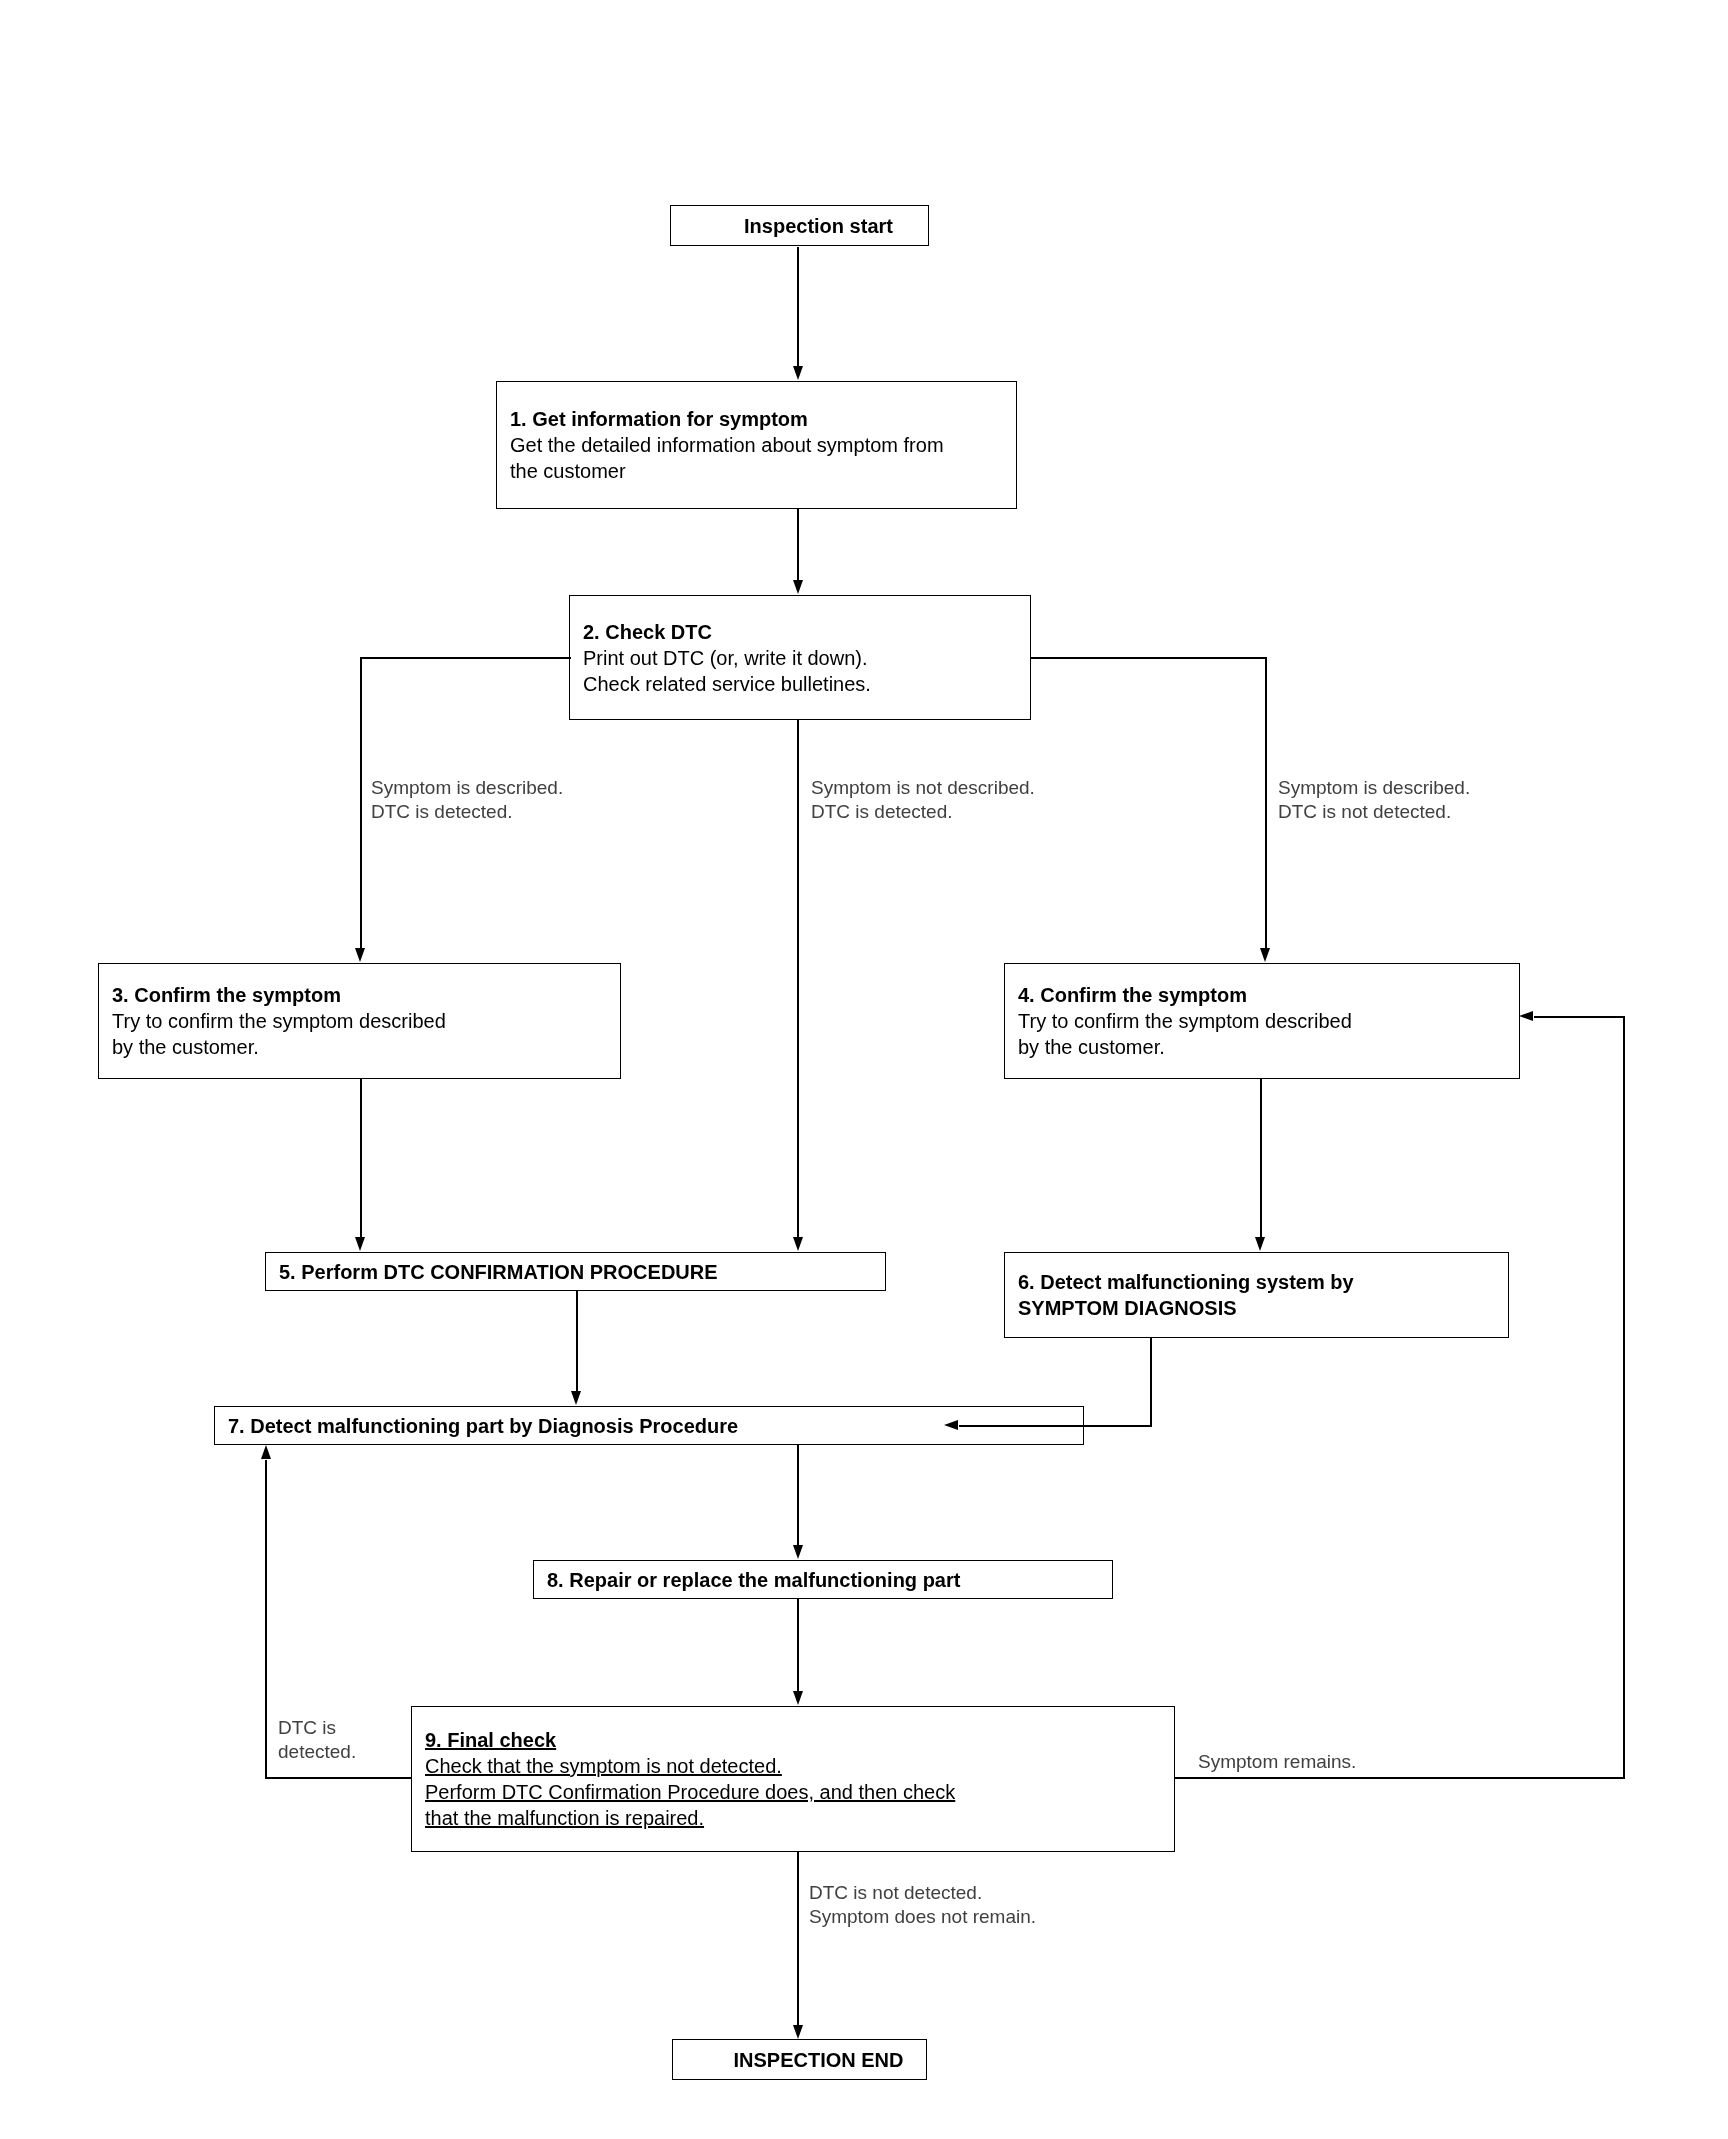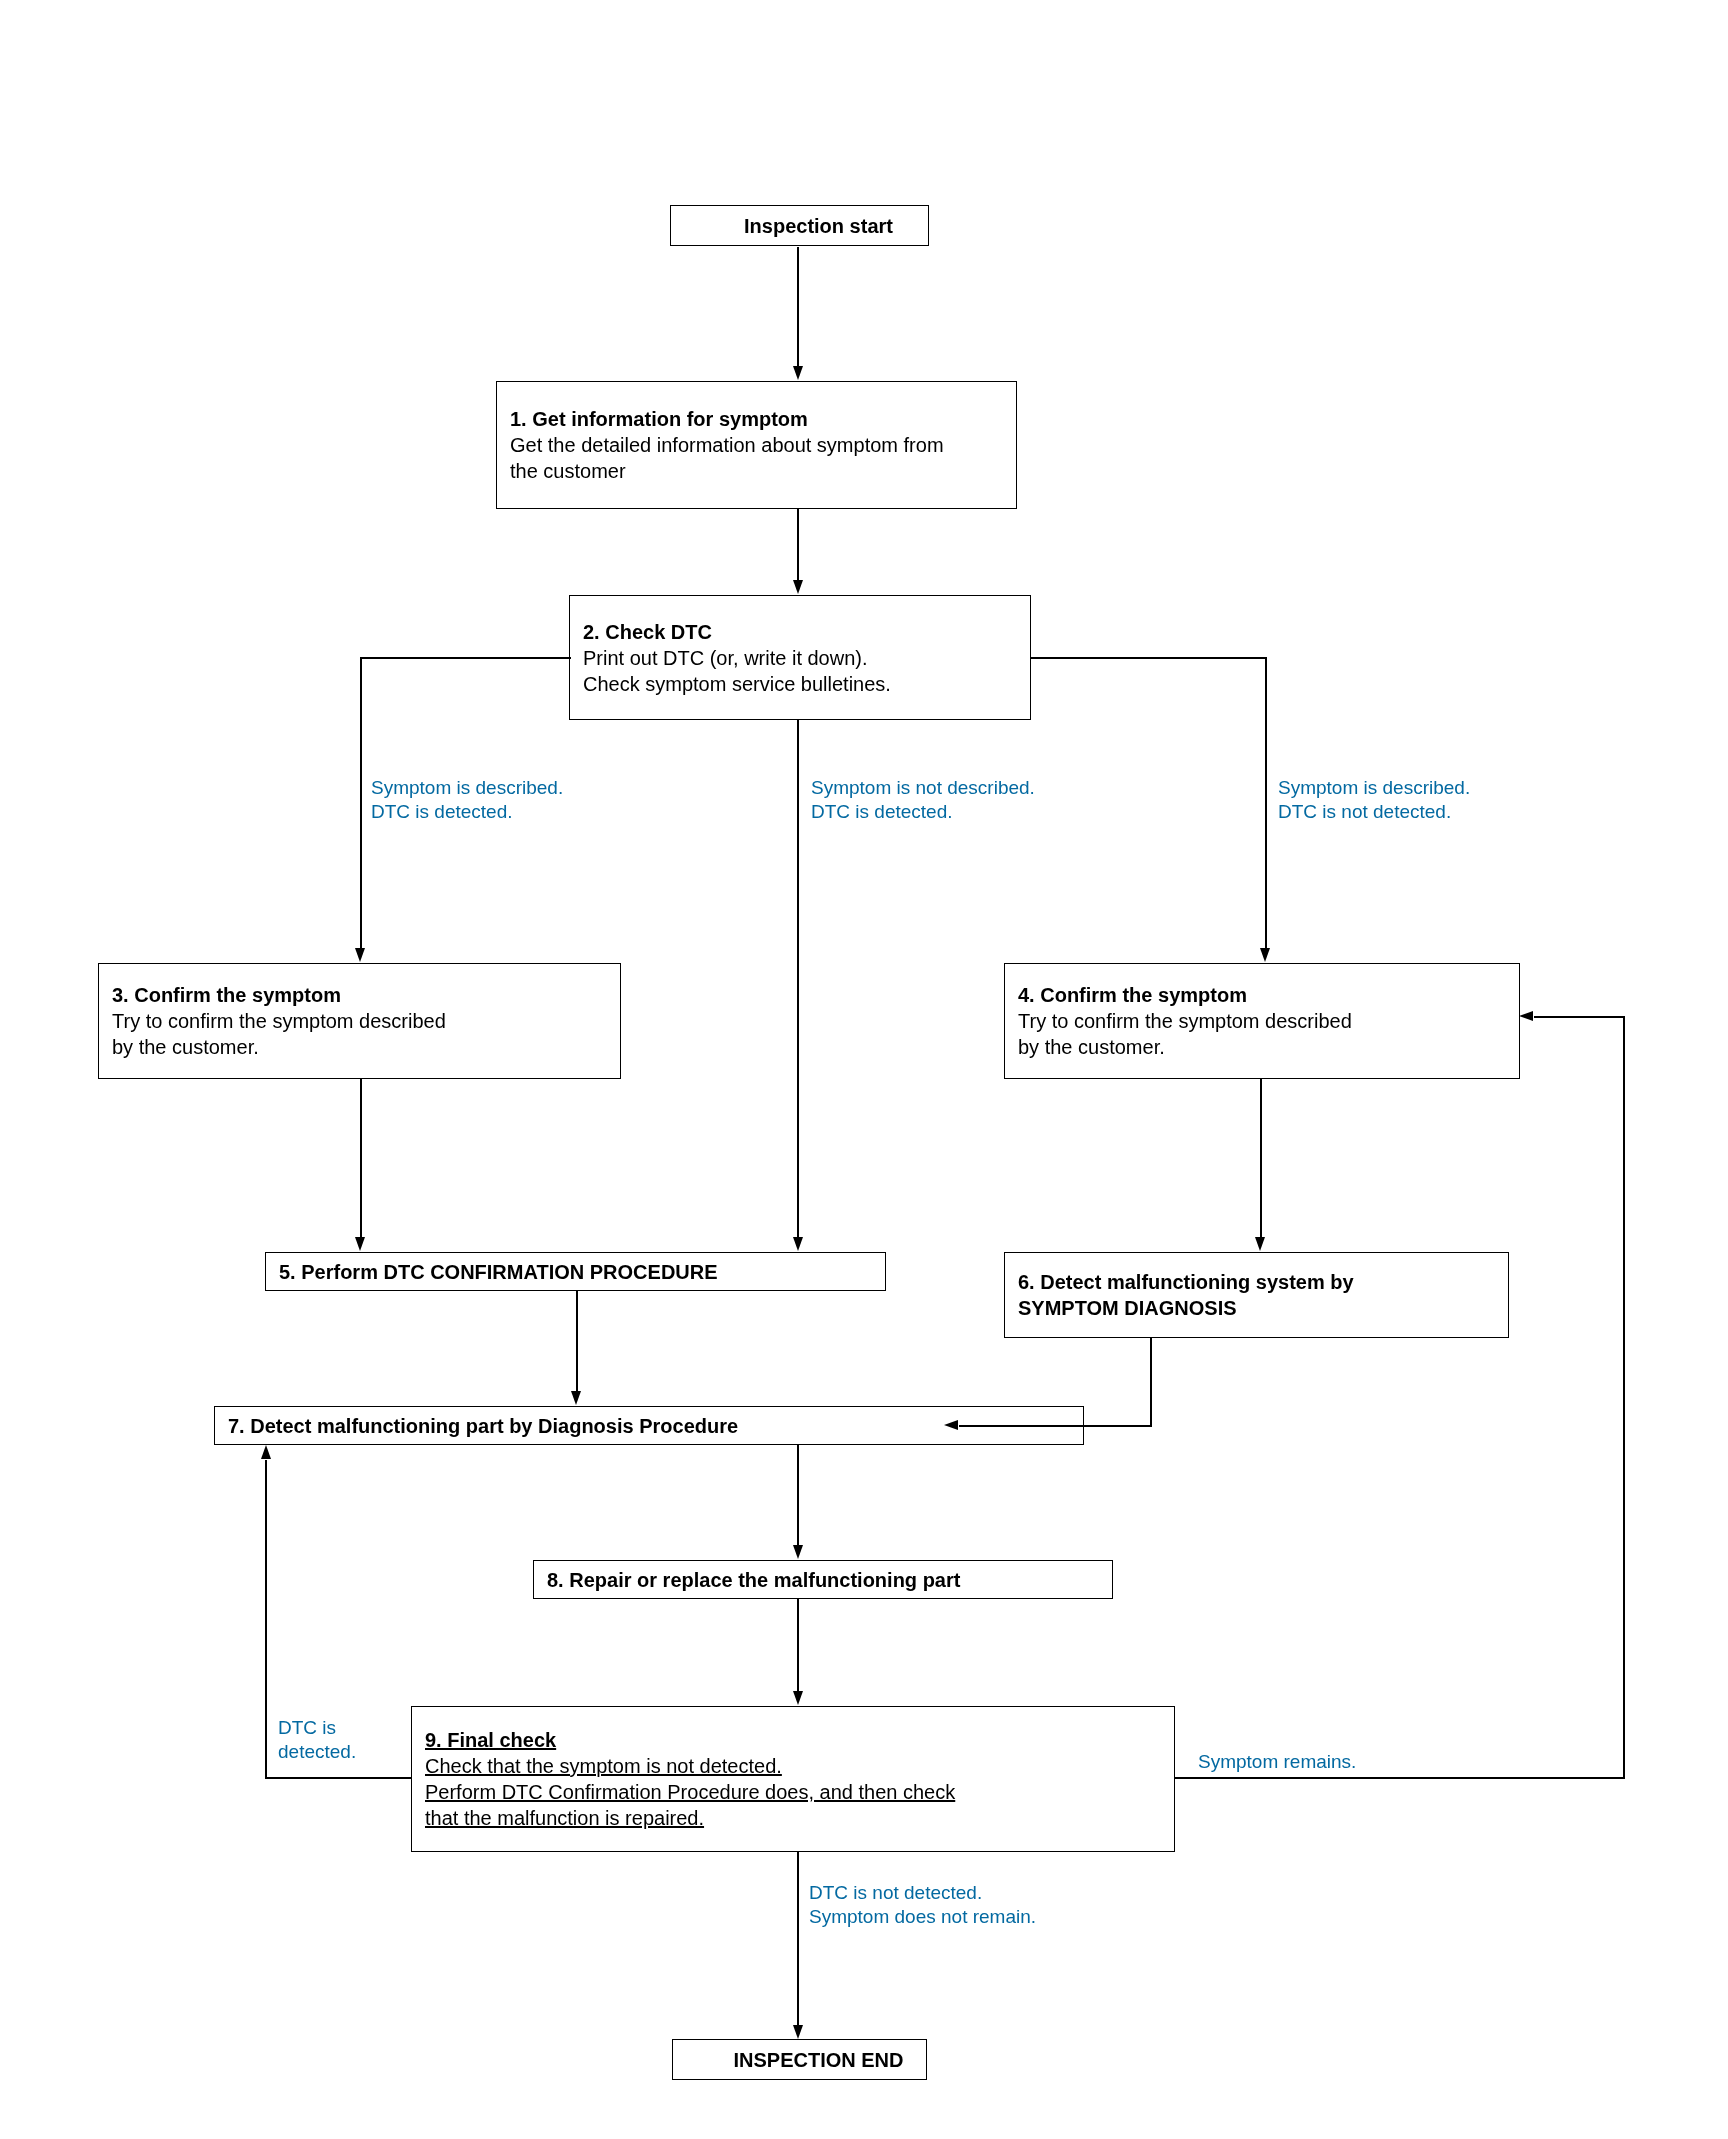--- a/index.html
+++ b/index.html
@@ -9,21 +9,21 @@
   .box{position:absolute;box-sizing:border-box;border:1.7px solid #000;background:#fff;
        display:flex;flex-direction:column;justify-content:center;padding-left:38px;}
   .box .ttl{font-weight:bold;}
   .box .ln{font-weight:normal;}
   .box.center{align-items:center;text-align:center;}
   .box.pad{padding-left:13px;padding-right:7.7px;}
   .box.allbold .ln{font-weight:bold;}
 
   .t24{font-size:20px;line-height:26px;}
 
-  .lbl{position:absolute;font-size:19px;line-height:24.4px;color:#0369a1;white-space:pre-line;}
+  .lbl{position:absolute;font-size:19px;line-height:24.4px;color:#404040;white-space:pre-line;}
 
   .hline{position:absolute;background:#000;height:1.7px;}
   .vline{position:absolute;background:#000;width:1.7px;}
 
   .arrow{position:absolute;width:0;height:0;}
   .arrow-down{border-left:5.6px solid transparent;border-right:5.6px solid transparent;border-top:14.6px solid #000;}
   .arrow-up{border-left:5.6px solid transparent;border-right:5.6px solid transparent;border-bottom:14.6px solid #000;}
   .arrow-left{border-top:5.6px solid transparent;border-bottom:5.6px solid transparent;border-right:14.6px solid #000;}
 </style>
 </head>
@@ -37,21 +37,21 @@
 
   <div class="box pad t24" style="left:496px;top:381px;width:521px;height:128px;">
     <div class="ttl">1. Get information for symptom</div>
     <div class="ln">Get the detailed information about symptom from</div>
     <div class="ln">the customer</div>
   </div>
 
   <div class="box pad t24" style="left:569px;top:595px;width:462px;height:125px;">
     <div class="ttl">2. Check DTC</div>
     <div class="ln">Print out DTC (or, write it down).</div>
-    <div class="ln">Check symptom service bulletines.</div>
+    <div class="ln">Check related service bulletines.</div>
   </div>
 
   <div class="box pad t24" style="left:98px;top:963px;width:523px;height:116px;">
     <div class="ttl">3. Confirm the symptom</div>
     <div class="ln">Try to confirm the symptom described</div>
     <div class="ln">by the customer.</div>
   </div>
 
   <div class="box pad t24" style="left:1004px;top:963px;width:516px;height:116px;">
     <div class="ttl">4. Confirm the symptom</div>

